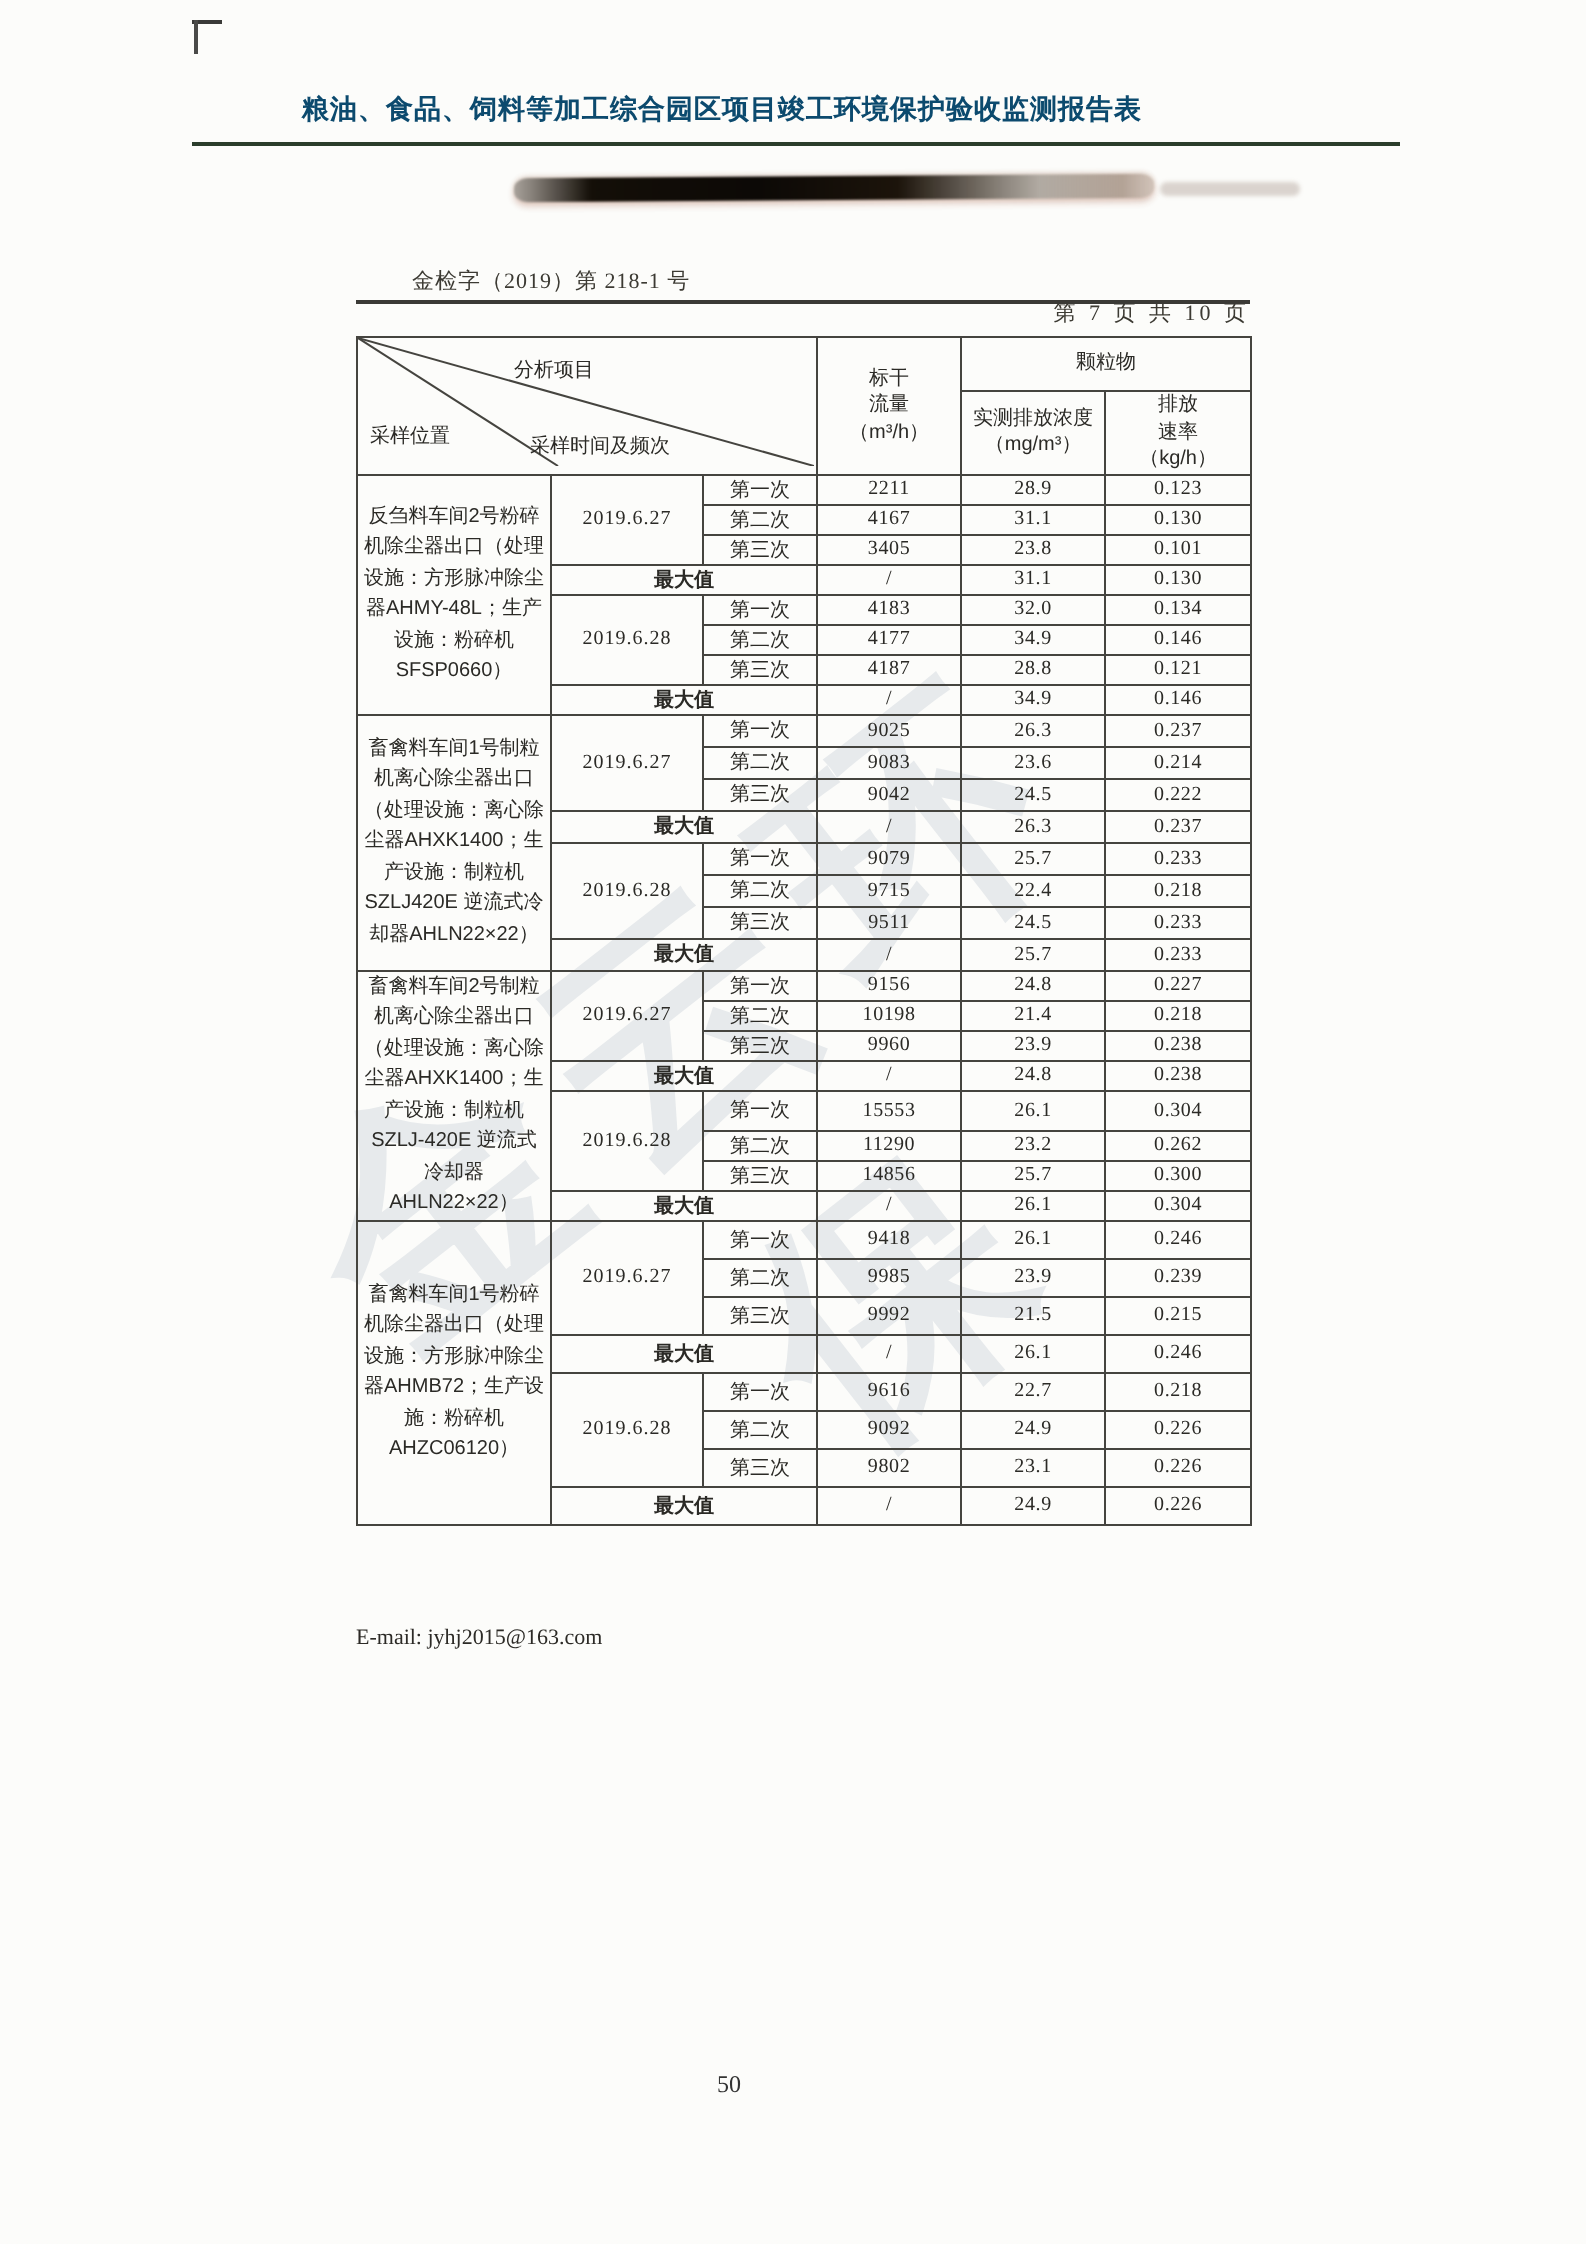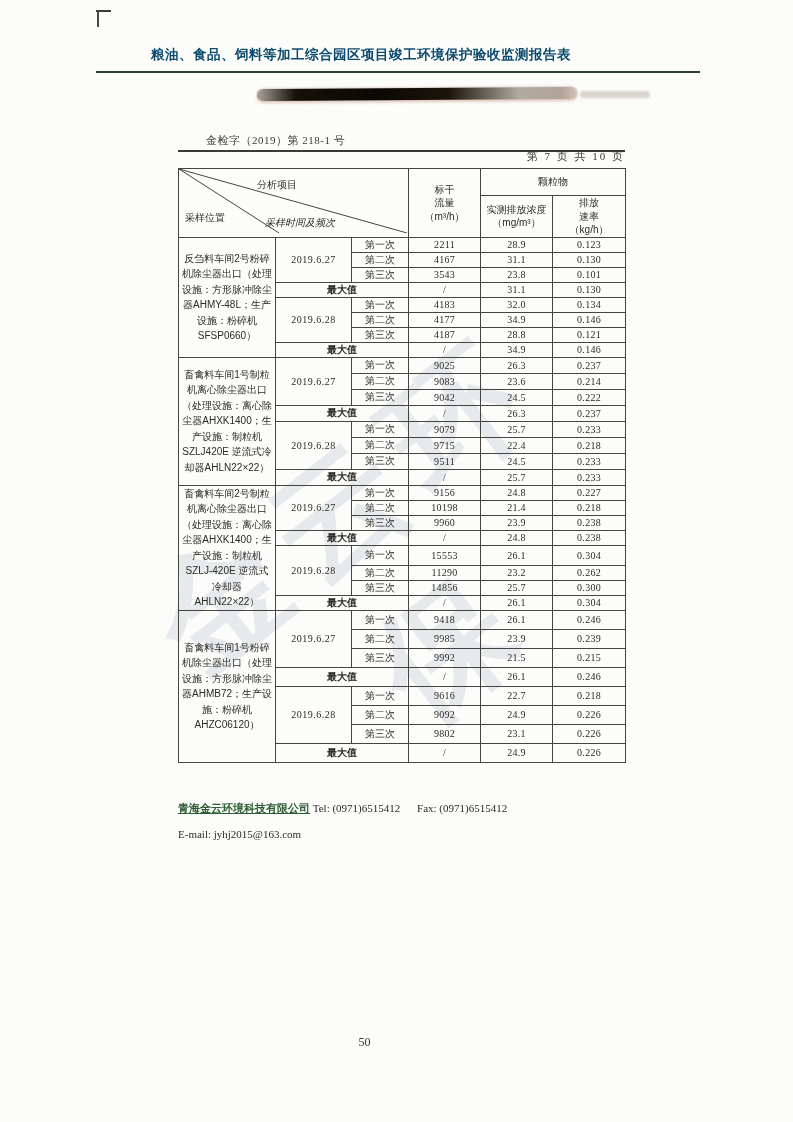--- a/index.html
+++ b/index.html
@@ -40,21 +40,21 @@
   table.mon{position:absolute;left:178px;top:168px;width:447px;border-collapse:collapse;table-layout:fixed;
     font-size:10px;color:#2b2a26;}
   table.mon td{border:1px solid #45443f;padding:0 2px;text-align:center;vertical-align:middle;
     overflow:hidden;}
   table.mon{border:1.5px solid #3a3935;}
   td.corner{position:relative;padding:0;height:65px;}
   .corner-lbl{position:absolute;font-size:10px;color:#2b2a26;white-space:nowrap;
     font-family:"Liberation Sans","DejaVu Sans",sans-serif;}
   .lbl-analysis{left:78px;top:9px;}
   .lbl-location{left:6px;top:42px;}
-  .lbl-time{left:86px;top:47px;font-style:italic;}
+  .lbl-time{left:86px;top:47px;}
   td.hdr{font-family:"Liberation Sans","DejaVu Sans",sans-serif;white-space:pre-line;line-height:1.35;font-size:10px;}
   td.loc{font-size:10px;line-height:1.55;padding:2px 4px;
     font-family:"Liberation Sans","DejaVu Sans",sans-serif;}
   td.date{font-size:10px;letter-spacing:.5px;}
   td.run{font-size:10px;font-family:"Liberation Sans","DejaVu Sans",sans-serif;}
   td.max{font-size:10px;font-weight:700;font-family:"Liberation Sans","DejaVu Sans",sans-serif;}
   td.num{font-size:10px;letter-spacing:.3px;}
   tr.sec-0 td{height:14px;}
   tr.sec-1 td{height:15px;}
   tr.sec-2 td{height:14px;}
@@ -133,21 +133,21 @@
           <td class="num">0.123</td>
         </tr>
         <tr class="sec-0">
           <td class="run">第二次</td>
           <td class="num">4167</td>
           <td class="num">31.1</td>
           <td class="num">0.130</td>
         </tr>
         <tr class="sec-0">
           <td class="run">第三次</td>
-          <td class="num">3543</td>
+          <td class="num">3405</td>
           <td class="num">23.8</td>
           <td class="num">0.101</td>
         </tr>
         <tr class="sec-0">
           <td class="max" colspan="2">最大值</td>
           <td class="num">/</td>
           <td class="num">31.1</td>
           <td class="num">0.130</td>
         </tr>
         <tr class="sec-0">
@@ -325,27 +325,20 @@
         <tr class="sec-3">
           <td class="max" colspan="2">最大值</td>
           <td class="num">/</td>
           <td class="num">24.9</td>
           <td class="num">0.226</td>
         </tr>
       </tbody>
   </table>
 
   <div class="footer">
-    <div>
-      <span class="company">青海金云环境科技有限公司</span>
-      <span>Tel:</span>
-      <span>(0971)6515412</span><span class="ft-gap"></span>
-      <span>Fax:</span>
-      <span>(0971)6515412</span>
-    </div>
     <div class="line2">
       <span>E-mail:</span>
       <span>jyhj2015@163.com</span>
     </div>
   </div>
 
   <div class="pageno">50</div>
 </div>
 
 </body></html>

